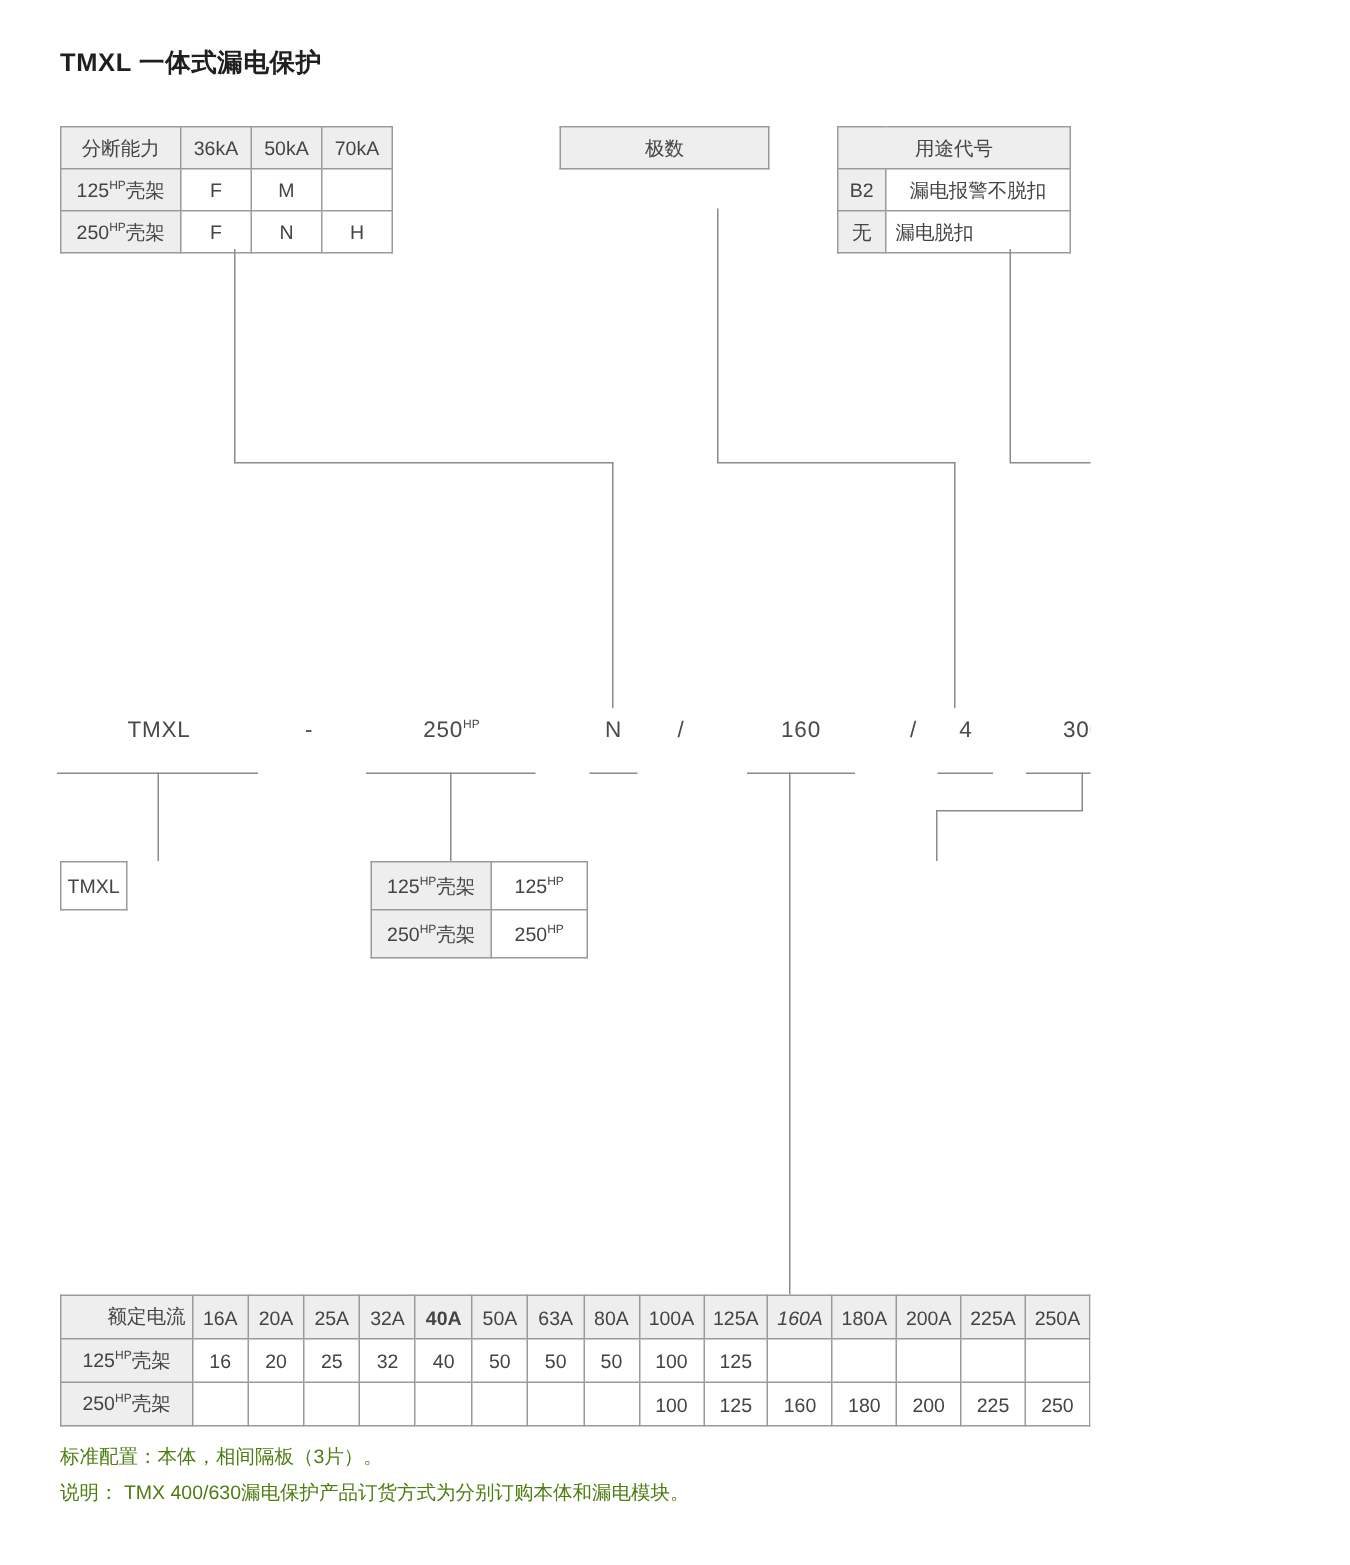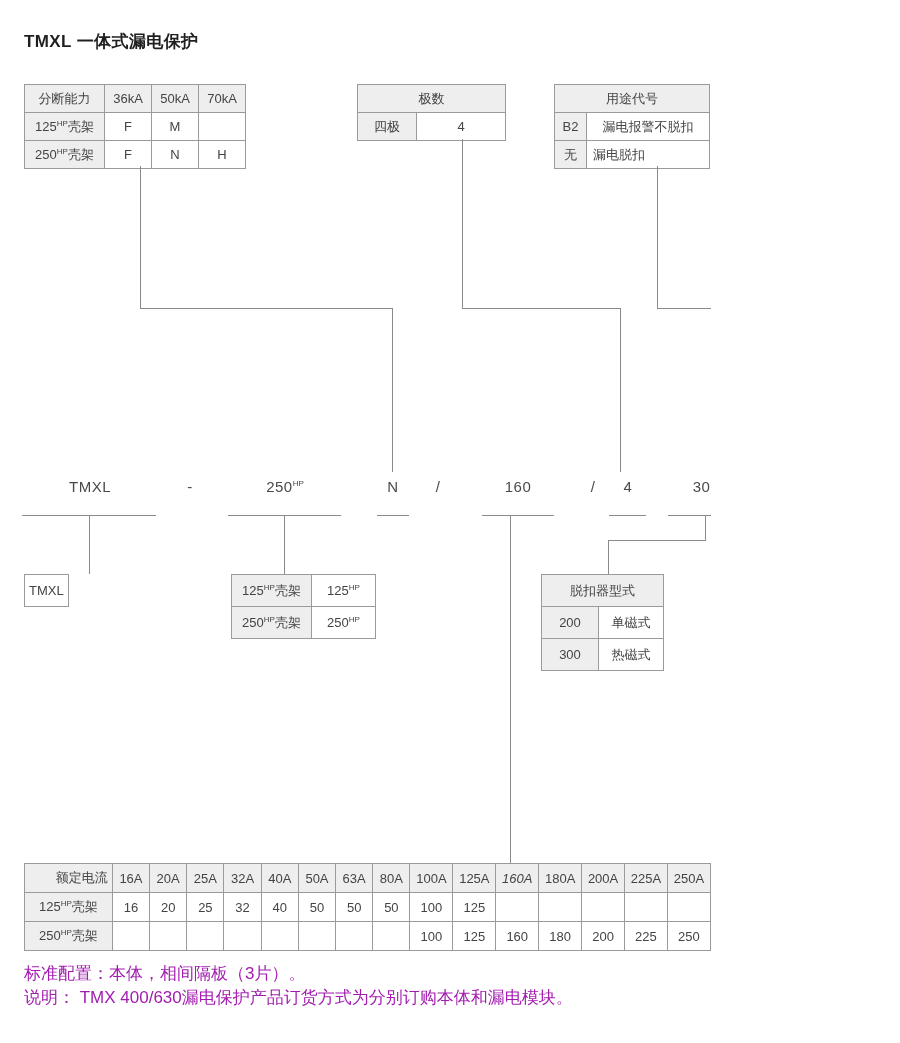--- a/index.html
+++ b/index.html
@@ -1,21 +1,21 @@
 <!DOCTYPE html>
 <html><head>
 <meta charset="utf-8">
 <style>
   html,body{margin:0;padding:0;}
   body{
     width:900px;height:1043px;position:relative;background:#ffffff;
     font-family:"Liberation Sans","DejaVu Sans",sans-serif;
     color:#3a3a3a;-webkit-font-smoothing:antialiased;
   }
-  .page{position:absolute;left:0;top:0;width:711px;height:1043px;overflow:hidden;}
+  .page{position:absolute;left:16px;top:0;width:711px;height:1043px;overflow:hidden;}
 
   
   .title{
     position:absolute;left:24px;top:30px;
     font-size:17px;font-weight:bold;color:#1f1f1f;letter-spacing:.4px;
   }
 
   
   .tbl{position:absolute;border-collapse:collapse;background:#fff;}
   .tbl td{
@@ -39,21 +39,21 @@
   .code span.tok{
     position:absolute;font-size:15px;color:#4a4a4a;
     text-align:center;white-space:nowrap;top:0;letter-spacing:.5px;
   }
   .boxglyph{
     position:absolute;width:17px;height:17px;border:1px solid #6f6f6f;
     background:#fff;top:2px;
   }
 
   
-  .foot{position:absolute;font-size:17px;color:#a21caf;white-space:nowrap;}
+  .foot{position:absolute;font-size:13px;color:#4d7c0f;white-space:nowrap;}
 </style>
 </head>
 <body>
 
 <div class="page">
 
   <div class="title">TMXL 一体式漏电保护</div>
 
   <table class="tbl" style="left:24px;top:84px;">
     <tbody>
@@ -76,28 +76,24 @@
       <td>H</td>
     </tr>
   </tbody>
     </table>
 
   <table class="tbl" style="left:357px;top:84px;padding-left:40px;">
     <tbody>
         <tr>
       <td class="hd" colspan="2" style="width:130px;">极数</td>
     </tr>
-    <tr>
-      <td class="lbl" style="width:50px;">四极</td>
-      <td style="width:80px;">4</td>
-    </tr>
-  </tbody>
-    </table>
-
-  <table class="tbl" style="left:542px;top:84px;margin-left:12px;">
+  </tbody>
+    </table>
+
+  <table class="tbl" style="left:542px;top:84px;">
     <tbody>
         <tr>
       <td class="hd" colspan="2" style="width:137px;">用途代号</td>
     </tr>
     <tr>
       <td class="lbl" style="width:23px;">B2</td>
       <td style="width:114px;">漏电报警不脱扣</td>
     </tr>
     <tr>
       <td class="lbl">无</td>
@@ -167,46 +163,31 @@
       <td class="lbl" style="width:71px;height:31px;"><span>125</span><sup class="hp">HP</sup><span>壳架</span></td>
       <td style="width:55px;margin-left:14px;"><span>125</span><sup class="hp">HP</sup></td>
     </tr>
     <tr>
       <td class="lbl" style="height:31px;"><span>250</span><sup class="hp">HP</sup><span>壳架</span></td>
       <td><span>250</span><sup class="hp">HP</sup></td>
     </tr>
   </tbody>
     </table>
 
-  <table class="tbl" style="left:541px;top:574px;">
-    <tbody>
-        <tr>
-      <td class="hd" colspan="2" style="width:104px;height:31px;">脱扣器型式</td>
-    </tr>
-    <tr>
-      <td class="lbl" style="width:48px;height:31px;">200</td>
-      <td style="width:56px;">单磁式</td>
-    </tr>
-    <tr>
-      <td class="lbl" style="height:31px;">300</td>
-      <td>热磁式</td>
-    </tr>
-  </tbody>
-    </table>
 
 
   <table class="tbl" id="rated-table" style="left:24px;top:863px;">
     <tbody>
         <tr id="rated-head-row">
       <td class="hd" style="width:153px;height:28px;text-align:right;">额定电流</td>
     <td class="hd" style="width: 47px;">16A</td>
           <td class="hd" style="width: 47px;">20A</td>
           <td class="hd" style="width: 47px;">25A</td>
           <td class="hd" style="width: 47px;">32A</td>
-          <td class="hd" style="width: 47px;">40A</td>
+          <td class="hd" style="width: 47px; font-weight: bold;">40A</td>
           <td class="hd" style="width: 47px;">50A</td>
           <td class="hd" style="width: 47px;">63A</td>
           <td class="hd" style="width: 47px;">80A</td>
           <td class="hd" style="width: 47px;">100A</td>
           <td class="hd" style="width: 47px;">125A</td>
           <td class="hd" style="width: 47px; font-style: italic;">160A</td>
           <td class="hd" style="width: 47px;">180A</td>
           <td class="hd" style="width: 47px;">200A</td>
           <td class="hd" style="width: 47px;">225A</td>
           <td class="hd" style="width: 47px;">250A</td>

